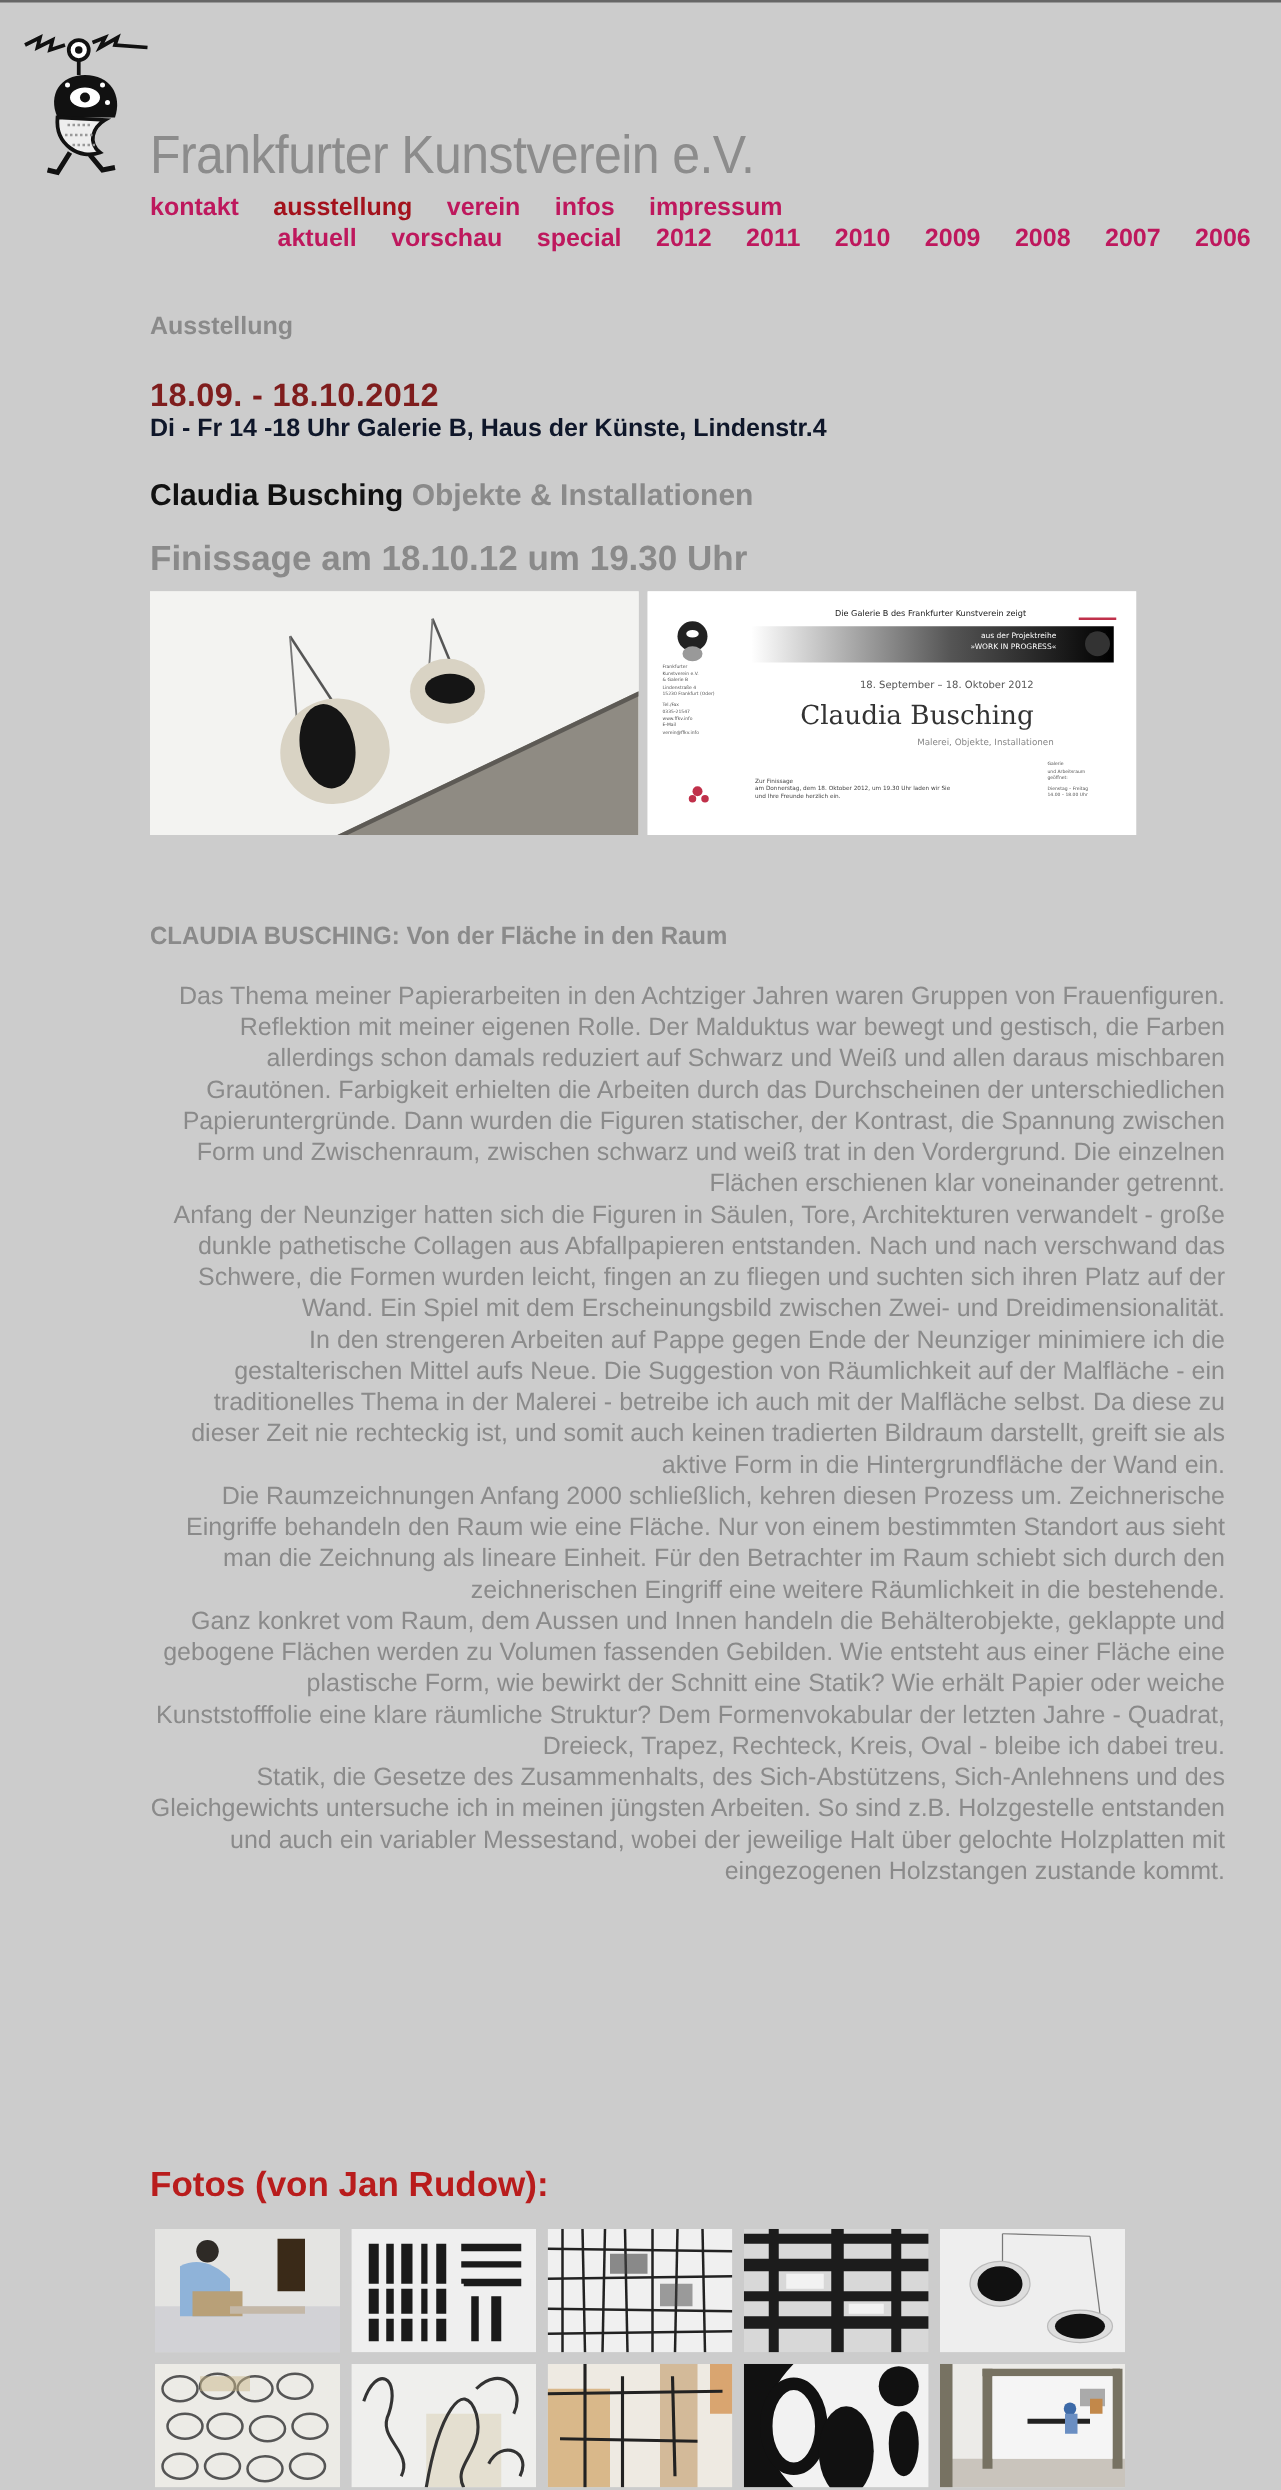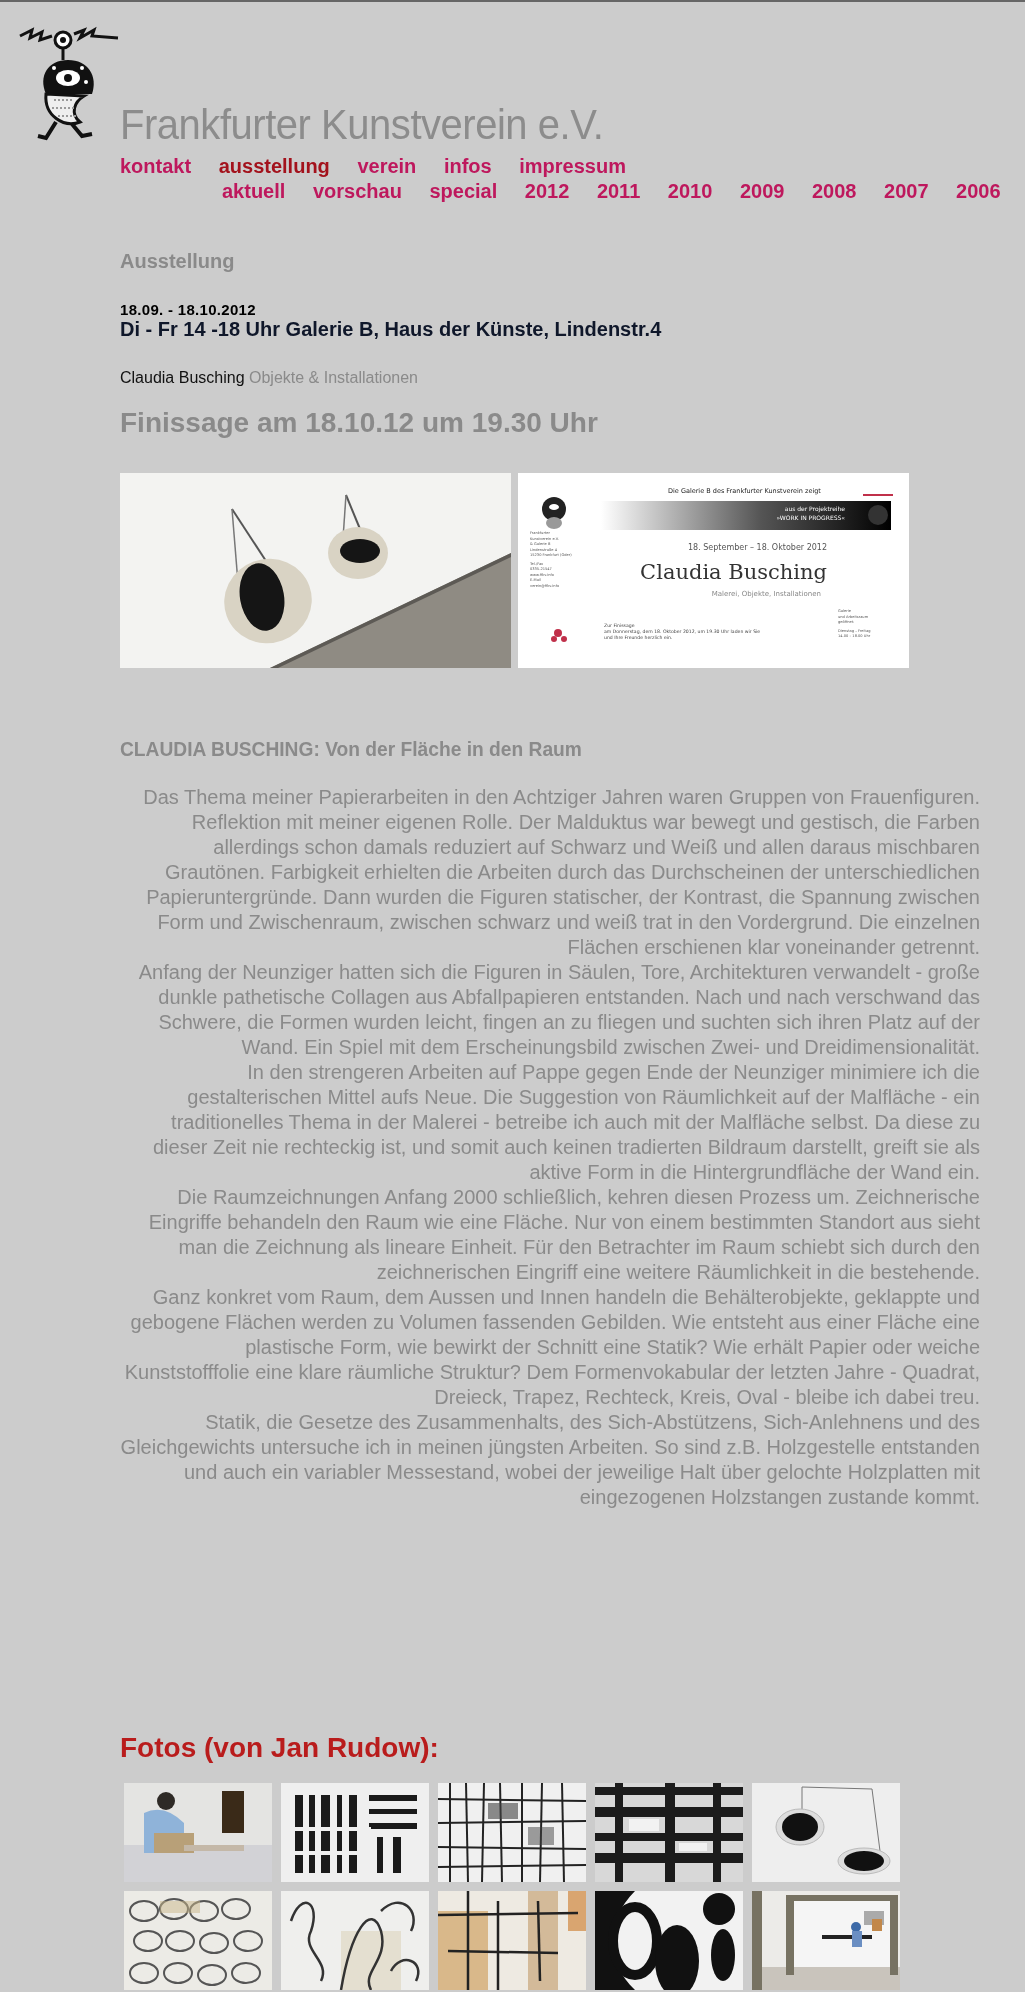--- a/index.html
+++ b/index.html
@@ -22,23 +22,23 @@
   .nav { position: absolute; font-weight: bold; font-size: 20px; color: #6e6e6e; white-space: nowrap; }
   .nav a { color: #be185d; text-decoration: none; cursor: pointer; }
   .nav a.active { color: #a3121c; }
   .nav-main { left: 120px; top: 153px; }
   .nav-sub { left: 222px; top: 178px; }
   .nav-main a { margin-right: 22px; }
   .nav-sub a { margin-right: 22px; margin-top: 36px; }
 
   .content { position: absolute; left: 120px; top: 248px; width: 840px; }
   .h-section { font-size: 20px; font-weight: bold; color: #8a8a8a; margin: 0; }
-  .dates { font-size: 15px; font-weight: bold; color: #000000; margin-top: 28px; letter-spacing: 0.3px; }
+  .dates { font-size: 26px; font-weight: bold; color: #7f1d1d; margin-top: 28px; letter-spacing: 0.3px; }
   .hours { font-size: 20px; font-weight: bold; color: #0f172a; margin-top: 0; }
-  .artist { font-size: 16px; font-weight: normal; margin-top: 28px; color: #8a8a8a; }
+  .artist { font-size: 24px; font-weight: bold; margin-top: 28px; color: #8a8a8a; }
   .artist .name { color: #111111; }
   .finissage { font-size: 28px; font-weight: bold; margin-top: 20px; color: #8a8a8a; }
 
   .hero { position: absolute; left: 120px; top: 471px; height: 195px; display: flex; gap: 7px; align-items: center; }
   .photo-main { width: 391px; height: 195px; position: relative; overflow: hidden; background: #f4f4f2; }
   .invite { width: 391px; height: 195px; position: relative; background: #ffffff; overflow: hidden; font-family: "DejaVu Sans", sans-serif; }
 
   .article-title { position: absolute; left: 120px; top: 736px; font-size: 20px; font-weight: bold; color: #8a8a8a; margin: 0; transform: scaleX(0.96); transform-origin: left; white-space: nowrap; }
   .article { position: absolute; left: 120px; top: 783px; width: 860px; font-size: 20px; line-height: 25px; color: #8a8a8a; }
   .article p { margin: 0; text-align: right; }
@@ -147,21 +147,21 @@
           <circle cx="36" cy="166" r="3" fill="#c0304a"></circle>
       </g>
     </svg>
     <div style="position:absolute;left:150px;top:14px;font-size:6.5px;color:#222;">Die Galerie B des Frankfurter Kunstverein zeigt</div>
     <div style="position:absolute;right:64px;top:31px;font-size:6px;color:#fff;text-align:right;line-height:9px;">
       <div>aus der Projektreihe</div>
       <div>»WORK IN PROGRESS«</div>
     </div>
     <div style="position:absolute;right:82px;top:70px;font-size:8px;color:#555;">18. September – 18. Oktober 2012</div>
     <div style="position:absolute;right:82px;top:87px;font-size:21px;color:#333;font-family:'DejaVu Serif', serif;">Claudia Busching</div>
-    <div style="position:absolute;right:88px;top:117px;font-size:7px;color:#888;">Malerei, Objekte, Installationen</div>
+    <div style="position:absolute;right:66px;top:117px;font-size:7px;color:#888;">Malerei, Objekte, Installationen</div>
     <div style="position:absolute;left:12px;top:58px;font-size:3.6px;line-height:5.5px;color:#555;">
       <div>Frankfurter</div>
       <div>Kunstverein e.V.</div>
       <div>&amp; Galerie B</div>
       <div>Lindenstraße 4</div>
       <div>15230 Frankfurt (Oder)</div>
       <div style="height:3px"></div>
       <div>Tel./Fax</div>
       <div>0335-21547</div>
       <div>www.ffkv.info</div>

